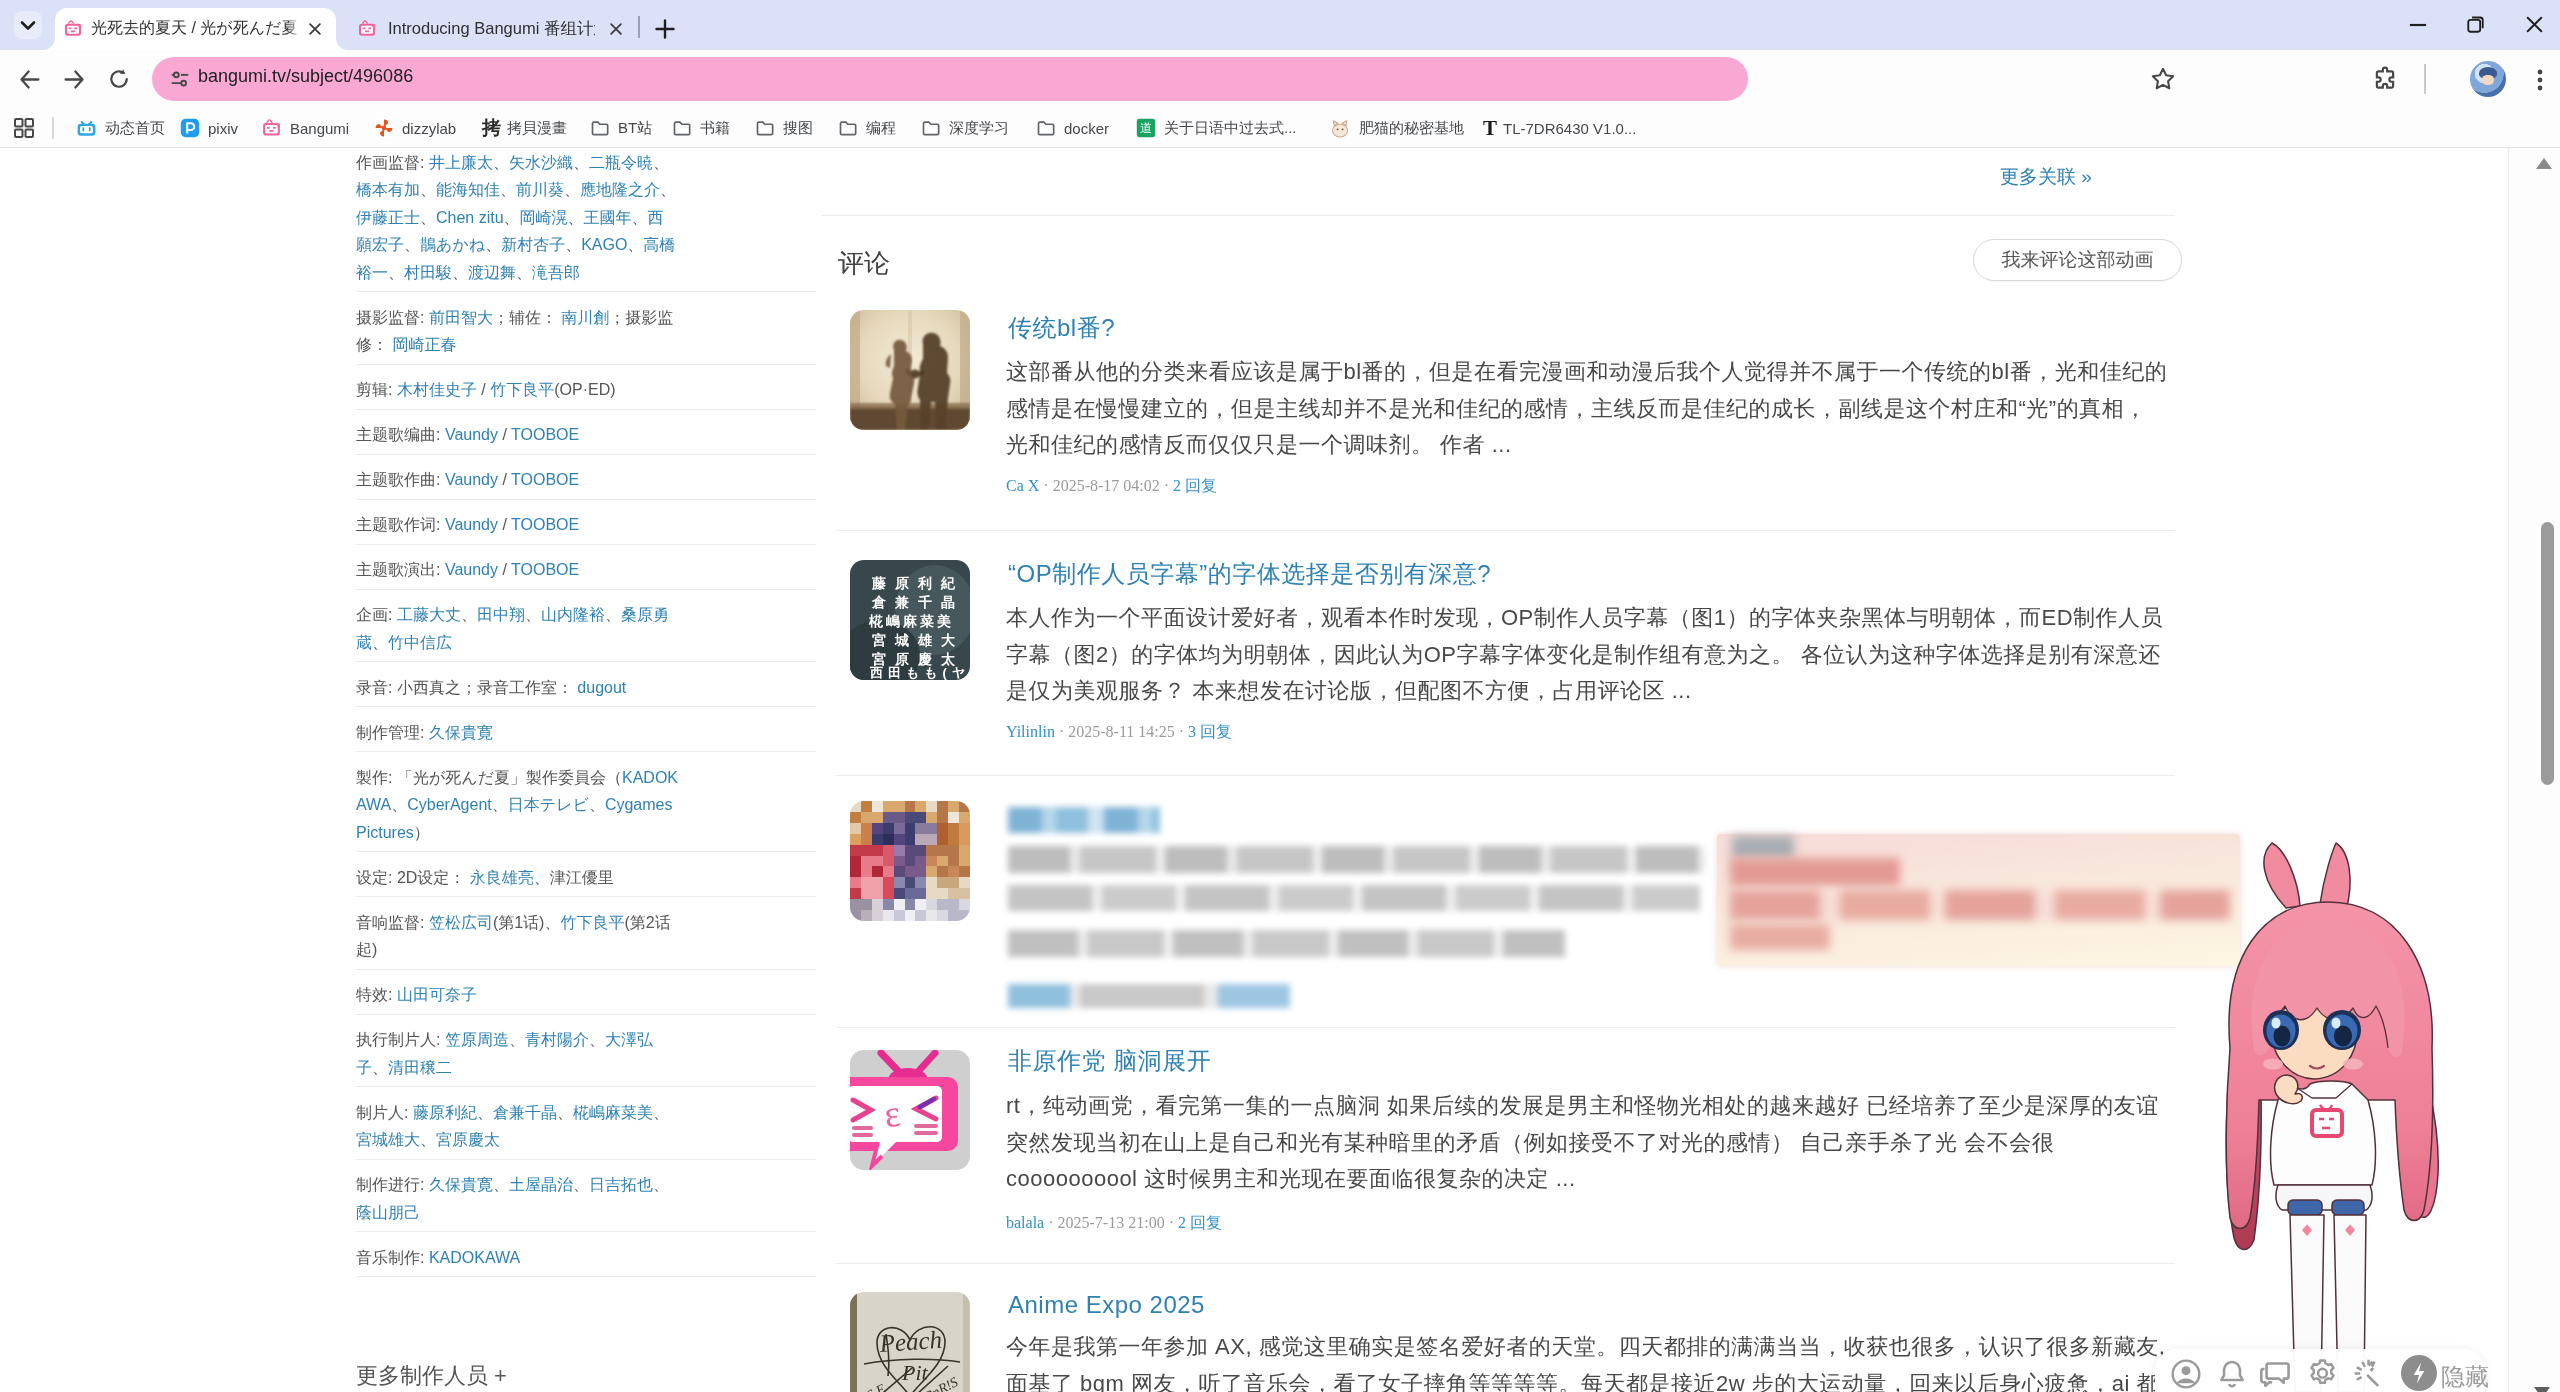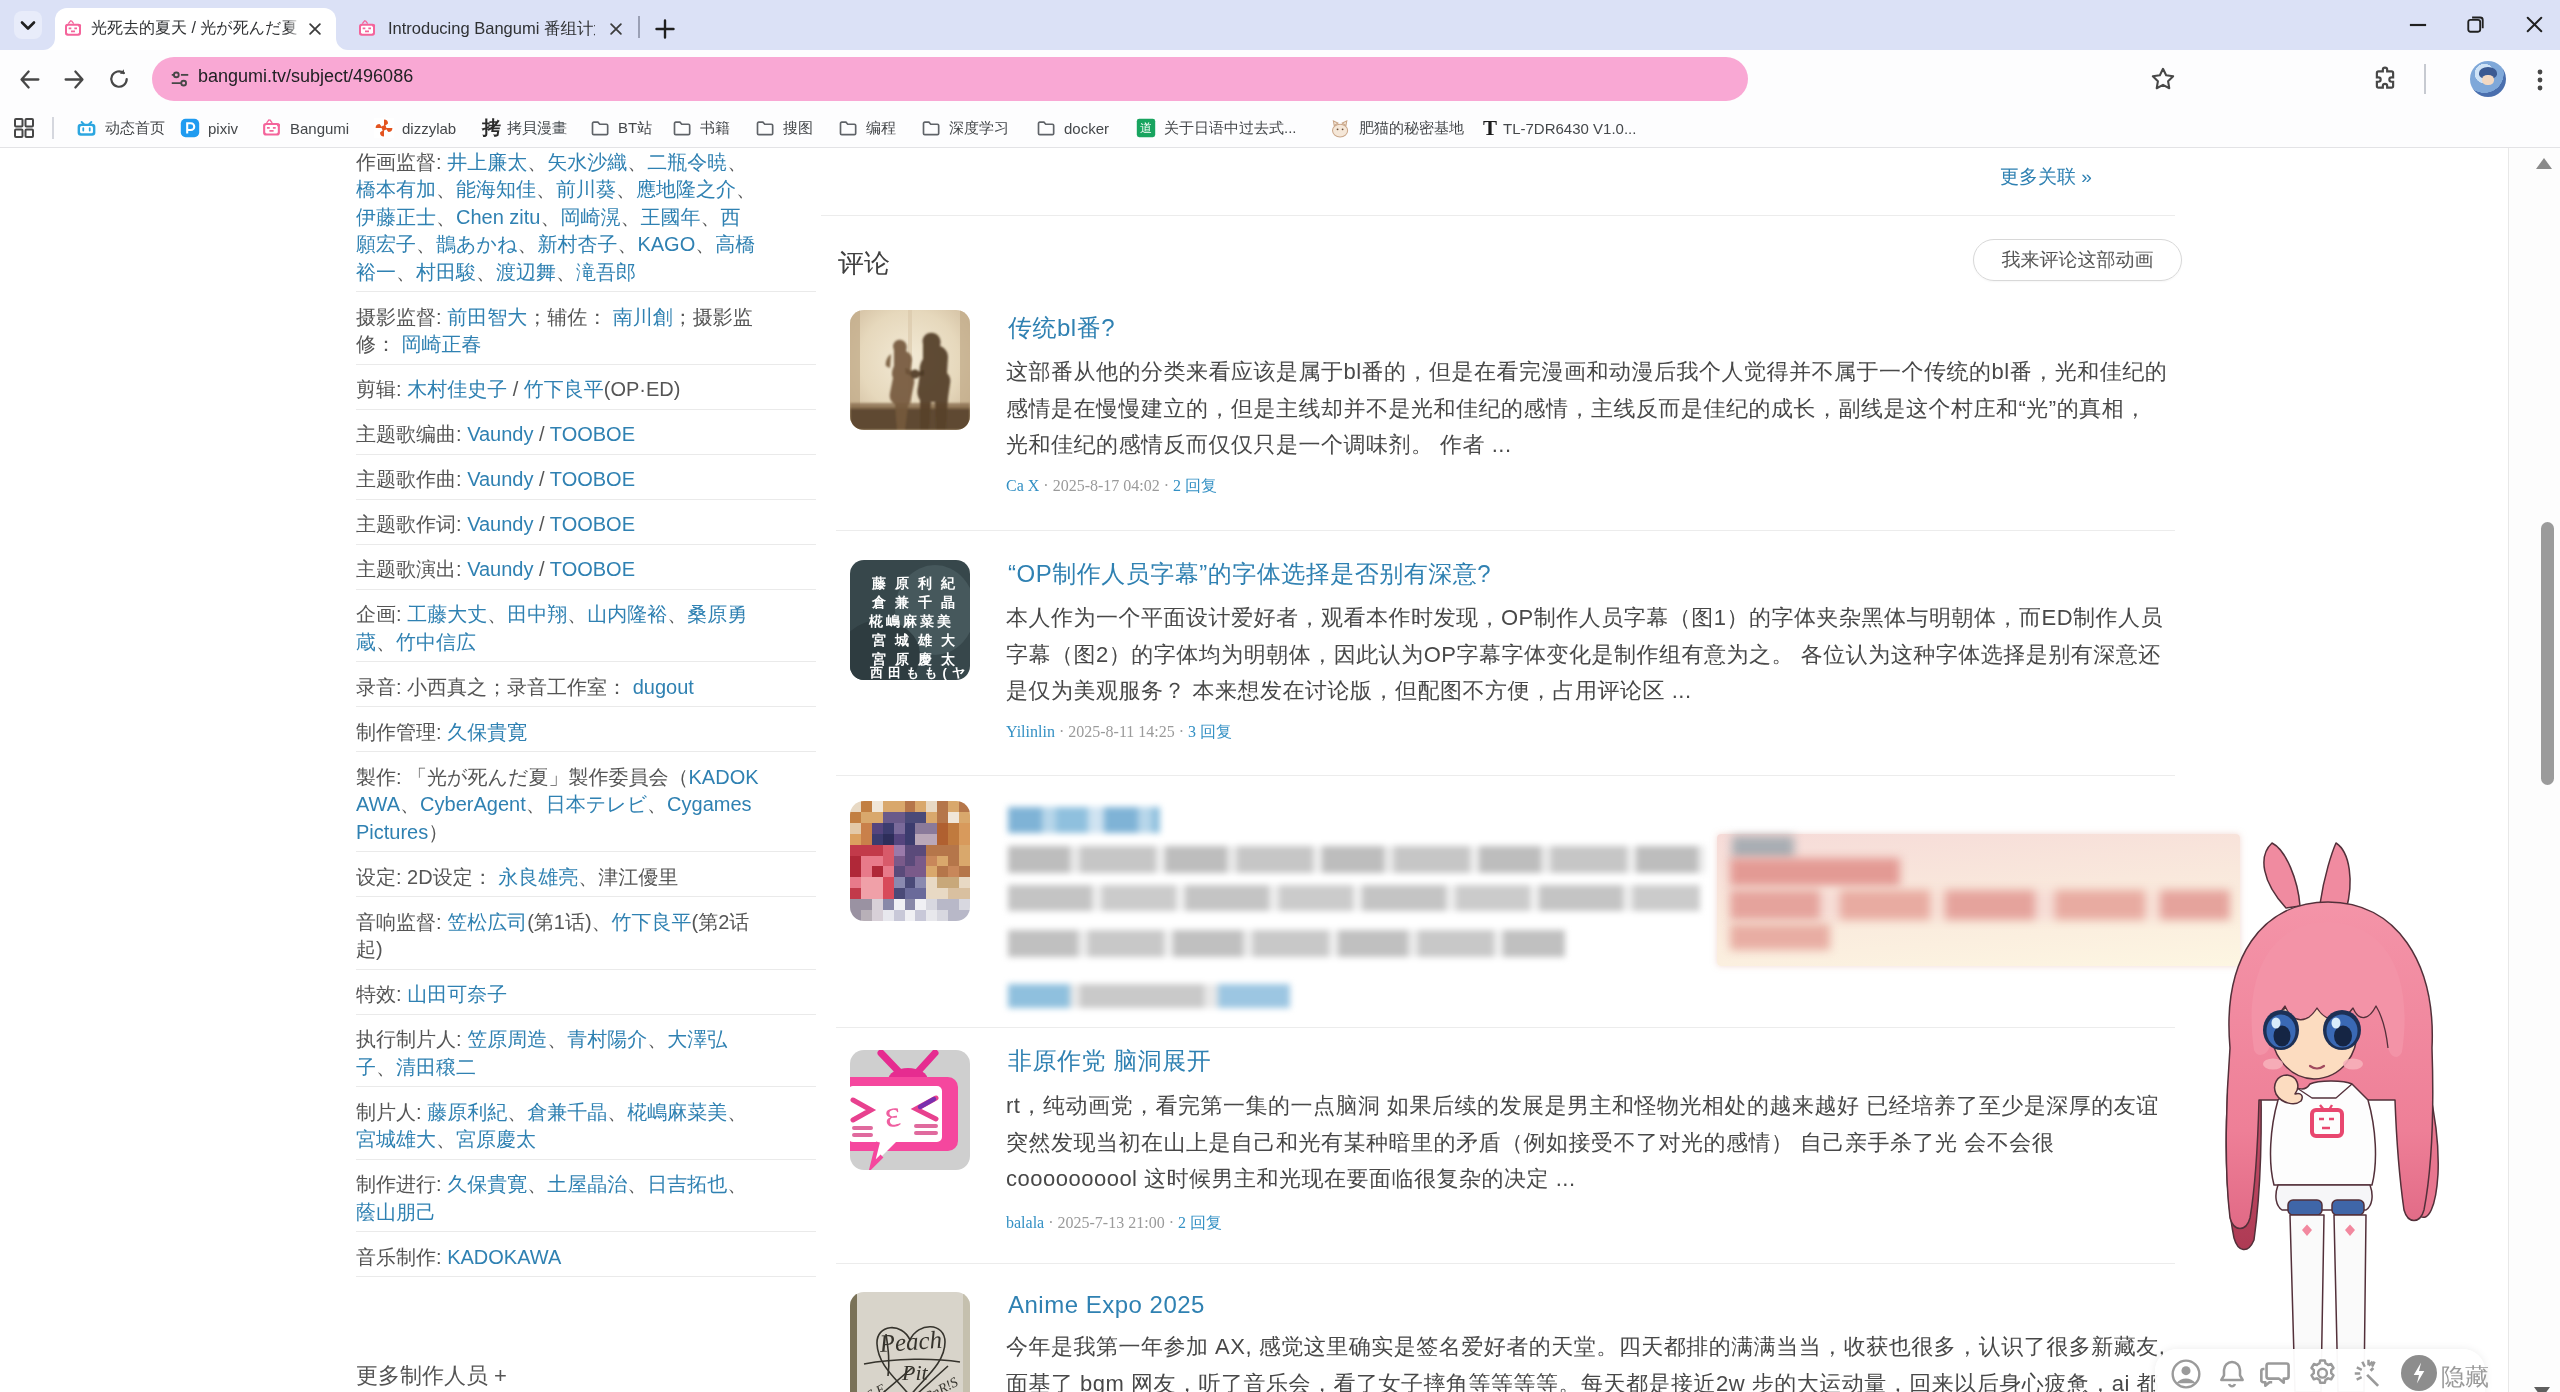--- a/index.html
+++ b/index.html
@@ -15,21 +15,21 @@
 .tabtitle { font-size:16.5px; color:#2f3133; }
 #wctl { position:absolute; right:0; top:0; height:50px; }
 #toolbar { position:absolute; left:0; top:50px; width:2560px; height:58px; background:#fdfdfe; }
 #omni { position:absolute; left:152px; top:7px; width:1596px; height:44px; border-radius:22px; background:#f9a8d4; }
 #bookmarks { position:absolute; left:0; top:108px; width:2560px; height:40px; background:#fdfdfe; border-bottom:1px solid #e3e3e6; }
 .bm { position:absolute; top:0; height:40px; display:flex; align-items:center; font-size:15px; color:#44474a; }
 .bm .bmi { margin-right:8px; display:flex; }
 
 #content { position:absolute; left:0; top:148px; width:2560px; height:1244px; background:#fff; overflow:hidden; }
 
-#infobox { position:absolute; left:356px; top:-11px; width:460px; font-size:20px; line-height:27.5px; color:#555; }
+#infobox { position:absolute; left:356px; top:-11px; width:460px; font-size:16px; line-height:27.5px; color:#555; }
 #infobox .row { border-bottom:1px solid #eaeaea; padding:11.5px 0 5px 0; }
 #infobox .row:first-child { }
 .cmt-title { font-size:24px; letter-spacing:0.5px; color:#3390c4; }
 .cmt-body { font-size:22px; letter-spacing:0.5px; line-height:36.5px; color:#484848; }
 .cmt-meta { font-size:16px; color:#9a9a9a;font-family:Liberation Serif, serif; }
 .cmt-meta a { color:#3390c4; }
 .divider { position:absolute; left:836px; width:1339px; height:0; border-top:1px solid #ececec; }
 .avatar { position:absolute; left:850px; width:120px; height:120px; border-radius:14px; overflow:hidden; }
 </style>
 </head>

